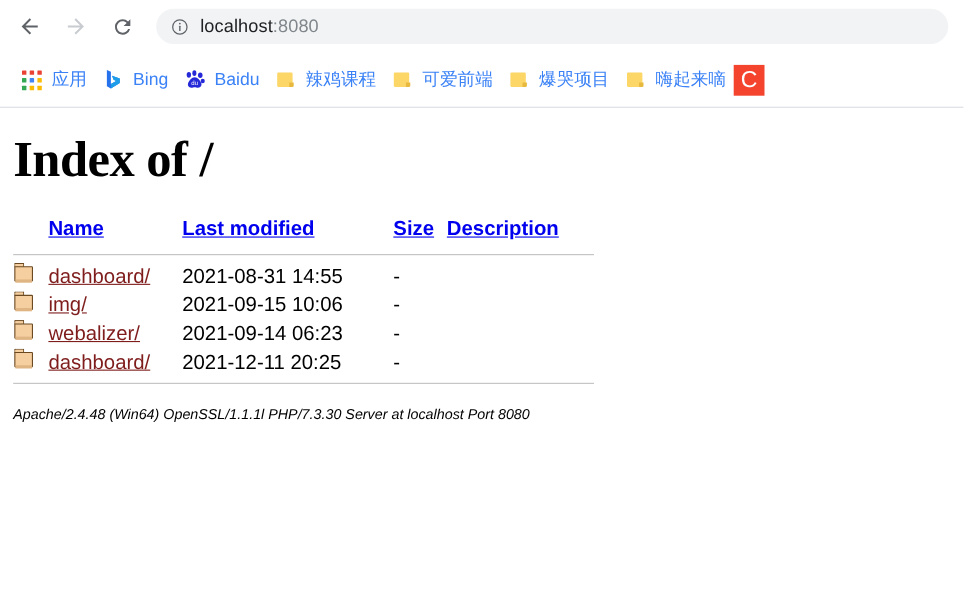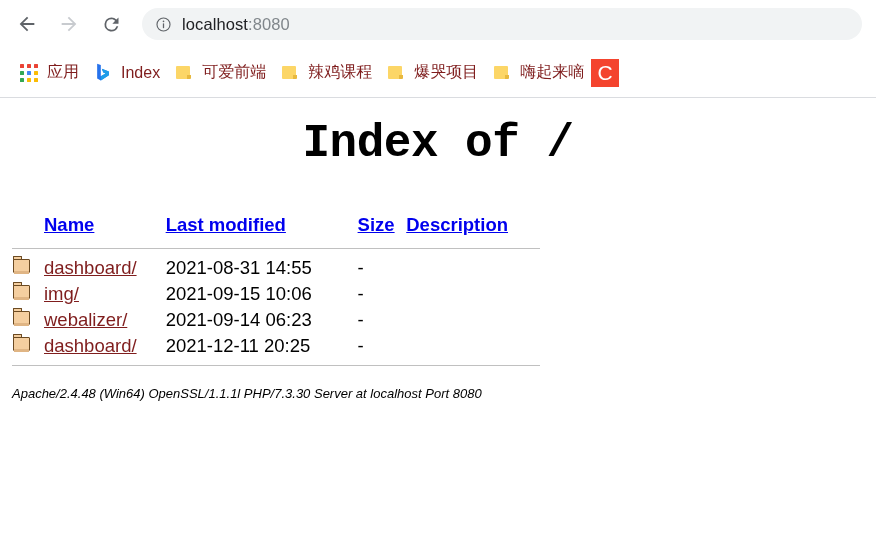--- a/index.html
+++ b/index.html
@@ -80,21 +80,21 @@
   .bookmark {
     display: flex;
     align-items: center;
     height: 30px;
     padding: 0 7px;
     border-radius: 4px;
     flex: none;
   }
   .bookmark-label {
     font-size: 16px;
-    color: #7f1d1d;
+    color: #3b82f6;
     margin-left: 8px;
     white-space: nowrap;
   }
   .bm-icon {
     width: 20px;
     height: 20px;
     flex: none;
     display: flex;
     align-items: center;
     justify-content: center;
@@ -147,32 +147,31 @@
   }
 
   
   .page {
     padding: 0 12px;
     box-sizing: border-box;
     background: #ffffff;
     height: 460px;
   }
   h1.index-title {
-    font-family: Liberation Mono, monospace;
+    font-family: Liberation Serif, serif;
     font-size: 46px;
     font-weight: bold;
     color: #000000;
     margin: 20px 0 0 0;
     letter-spacing: -0.5px;
-    text-align: center;
   }
 
   table.index-table {
     border-collapse: collapse;
-    margin-top: 44px;
+    margin-top: 26px;
     font-family: "Liberation Sans", sans-serif;
     font-size: 18.5px;
     color: #000000;
   }
   table.index-table th {
     text-align: left;
     padding: 0 0 6px 0;
     font-weight: bold;
     white-space: nowrap;
   }
@@ -305,42 +304,55 @@
     <span class="bookmark-label">应用</span>
   </div>
 
   <div class="bookmark">
     <span class="bm-icon">
       <svg width="18" height="19" viewBox="0 0 24 26">
         <path d="M4 1l5 1.9v15.4l6.6-3.8-3.2-1.5-2-5L20 11.6v5.3L9 24 4 21.1z" fill="#2672ec"></path>
         <path d="M9 18.3l6.6-3.8-3.2-1.5-2-5L20 11.6v5.3L9 24z" fill="#1e9ee8"></path>
       </svg>
     </span>
-    <span class="bookmark-label">Index</span>
-  </div>
-
+    <span class="bookmark-label">Bing</span>
+  </div>
+
+  <div class="bookmark">
+    <span class="bm-icon">
+      <svg width="20" height="19" viewBox="0 0 24 24">
+        <ellipse cx="5.3" cy="6.4" rx="2.5" ry="3.3" fill="#2529d8"></ellipse>
+        <ellipse cx="11.6" cy="4.4" rx="2.3" ry="3.2" fill="#2529d8"></ellipse>
+        <ellipse cx="18.4" cy="6.9" rx="2.6" ry="3.2" fill="#2529d8"></ellipse>
+        <ellipse cx="21.2" cy="13.4" rx="2.4" ry="2.6" fill="#2529d8"></ellipse>
+        <path d="M12 9.2c3.4 0 6.6 4.3 7.5 6.6 1 2.6-.6 5.4-3.6 5.4-1.7 0-2.6-.7-3.9-.7s-2.2.7-3.9.7c-3 0-4.6-2.8-3.6-5.4.9-2.3 4.1-6.6 7.5-6.6z" fill="#2529d8"></path>
+        <text x="12" y="18.4" font-size="7" fill="#ffffff" text-anchor="middle" font-family="Liberation Sans, sans-serif">du</text>
+      </svg>
+    </span>
+    <span class="bookmark-label">Baidu</span>
+  </div>
 
   <div class="bookmark">
     <span class="bm-icon">
       <span class="folder-fav">
           <span class="ff-body"></span>
           <span class="ff-fold"></span>
         </span>
     </span>
-    <span class="bookmark-label">可爱前端</span>
+    <span class="bookmark-label">辣鸡课程</span>
   </div>
 
   <div class="bookmark">
     <span class="bm-icon">
       <span class="folder-fav">
           <span class="ff-body"></span>
           <span class="ff-fold"></span>
         </span>
     </span>
-    <span class="bookmark-label">辣鸡课程</span>
+    <span class="bookmark-label">可爱前端</span>
   </div>
 
   <div class="bookmark">
     <span class="bm-icon">
       <span class="folder-fav">
           <span class="ff-body"></span>
           <span class="ff-fold"></span>
         </span>
     </span>
     <span class="bookmark-label">爆哭项目</span>

